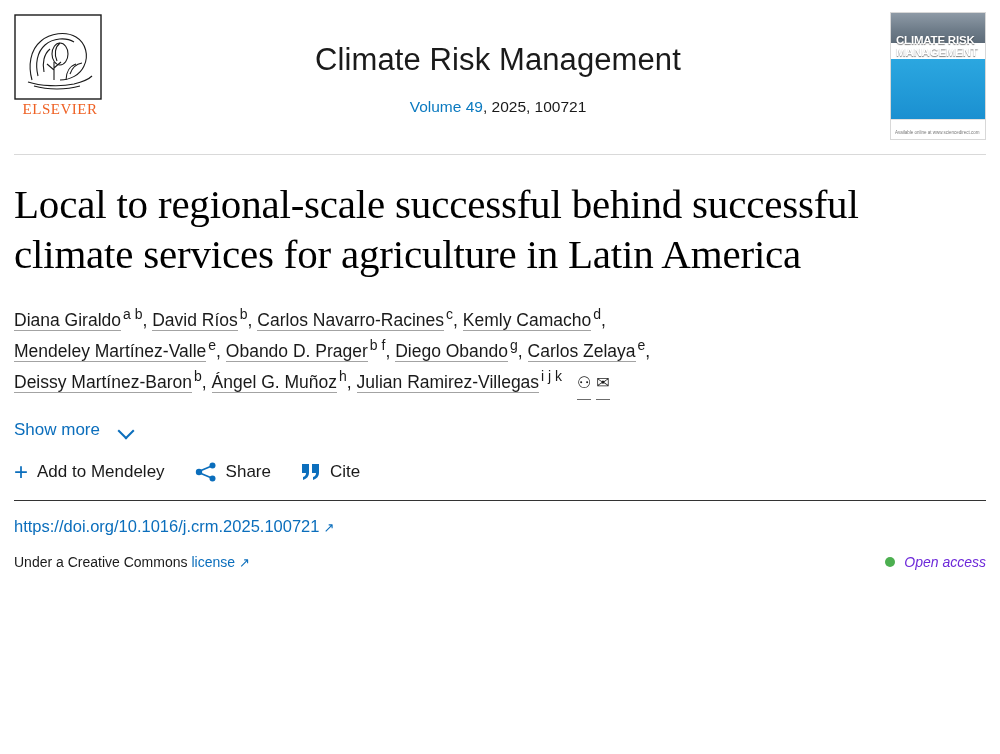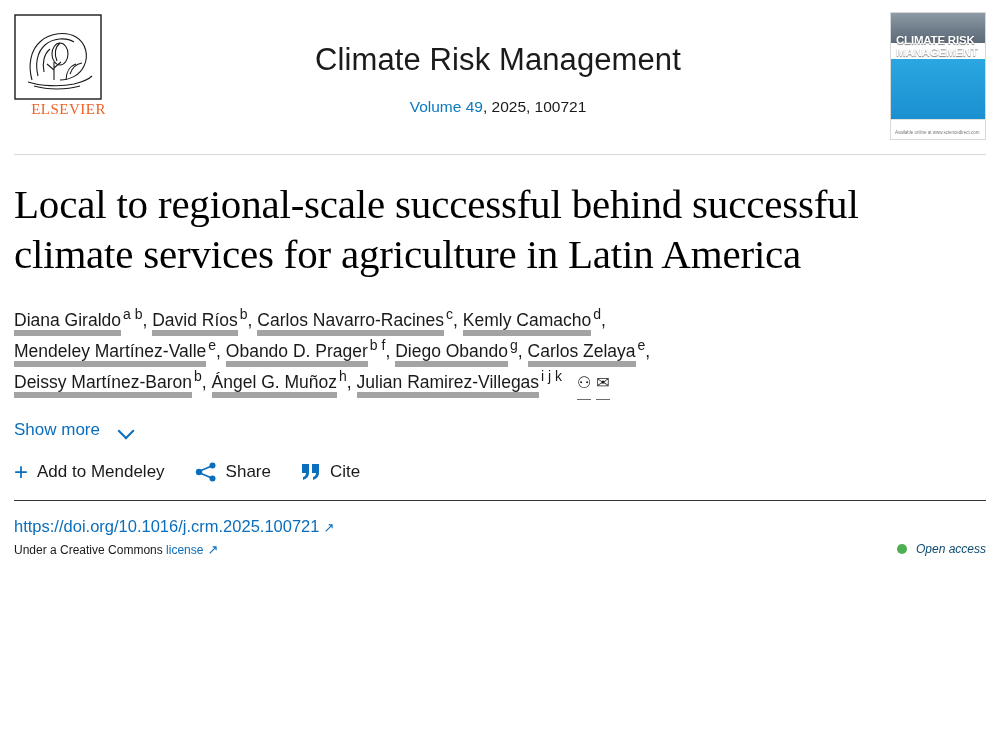--- a/index.html
+++ b/index.html
@@ -35,21 +35,20 @@
     text-align: center;
     padding-top: 2px;
   }
   .elsevier-logo svg { display: block; }
   .elsevier-word {
     font-family: "Liberation Serif", serif;
     font-size: 15px;
     letter-spacing: 0.5px;
     color: #ef6124;
     margin-top: 1px;
-    text-align: right;
   }
   .journal-block {
     flex: 1 1 auto;
     text-align: center;
     padding-top: 30px;
   }
   .journal-title {
     font-family: "Liberation Sans", sans-serif;
     font-size: 31px;
     font-weight: 400;
@@ -134,21 +133,21 @@
   .authors {
     margin-top: 26px;
     font-size: 17.5px;
     line-height: 1.78;
     color: #1a1a1a;
   }
   .author {
     white-space: nowrap;
   }
   .author .nm {
-    border-bottom: 6px solid #a3a3a3;
+    border-bottom: 1px solid #a3a3a3;
     cursor: pointer;
   }
   .author sup {
     font-size: 14px;
     vertical-align: super;
     line-height: 0;
     padding-left: 2px;
   }
   .author-icons {
     display: inline-block;
@@ -231,33 +230,33 @@
     text-decoration: none;
     cursor: pointer;
   }
   .ext::after {
     content: "\2197";
     font-size: 13px;
     padding-left: 4px;
     display: inline-block;
   }
   .license-row {
-    margin-top: 6px;
+    margin-top: 18px;
     display: flex;
-    align-items: flex-start;
+    align-items: flex-end;
     justify-content: space-between;
-    font-size: 12px;
+    font-size: 14px;
     color: #1a1a1a;
   }
   .oa {
     display: inline-flex;
     align-items: center;
     gap: 9px;
     font-style: italic;
-    color: #0c4a6e;
+    color: #6d28d9;
   }
   .oa-dot {
     width: 10px; height: 10px;
     border-radius: 50%;
     background: #4caf50;
     display: inline-block;
   }
 </style>
 </head>
 <body>

